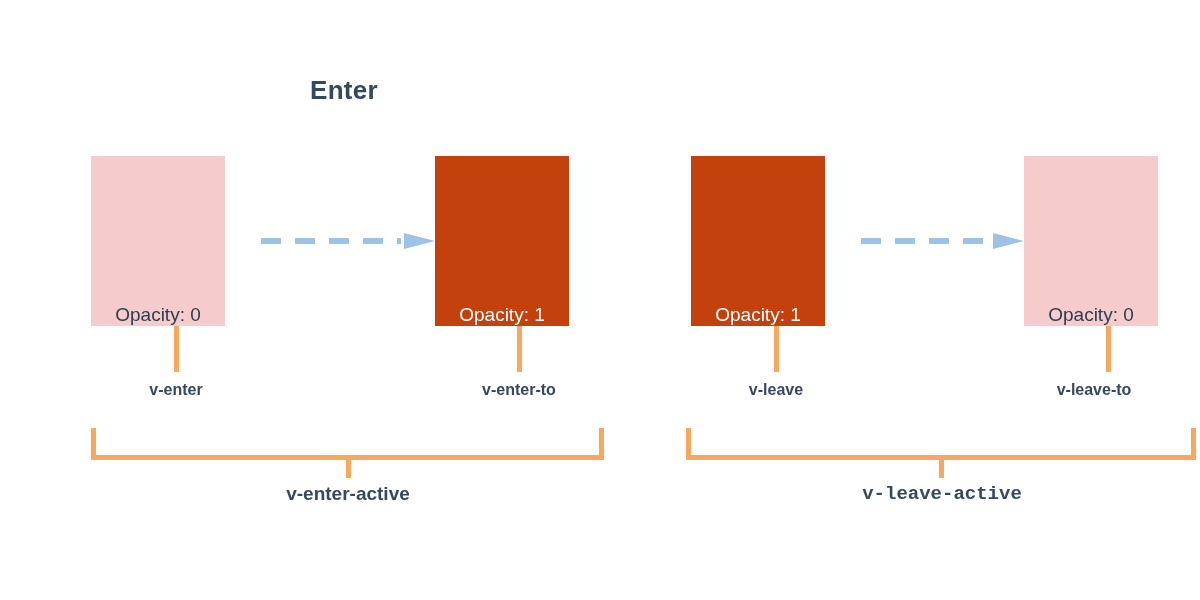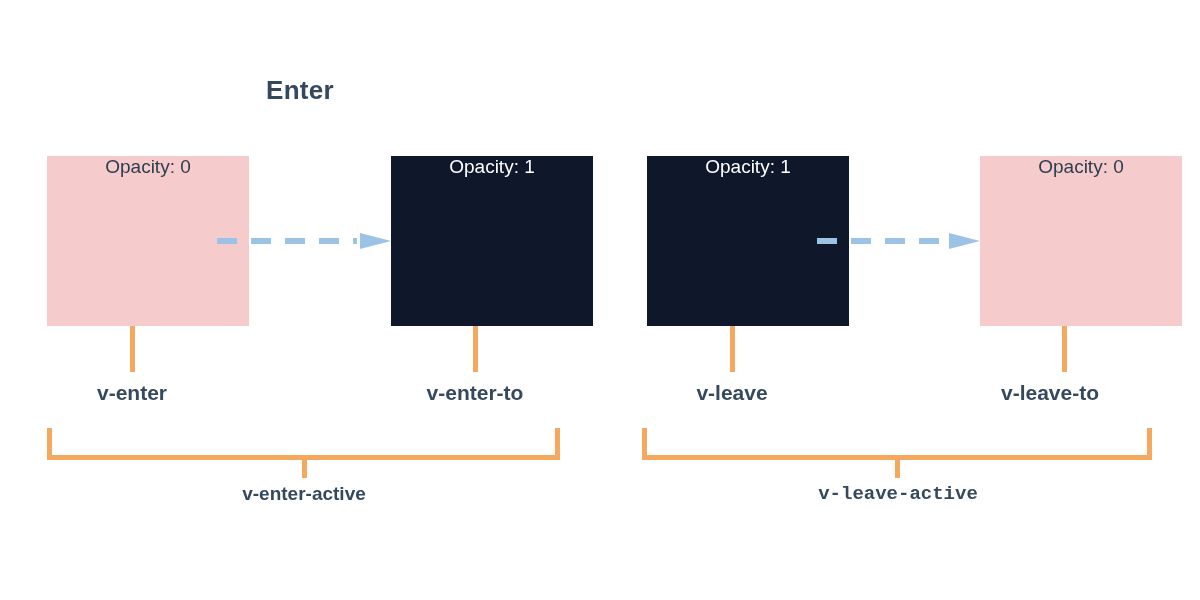--- a/index.html
+++ b/index.html
@@ -19,54 +19,55 @@
     width: 1200px;
     height: 600px;
   }
 
   
   .panel {
     position: absolute;
     top: 0;
     height: 600px;
     width: 600px;
+    margin-left: 44px;
   }
   .panel-enter { left: 0; }
   .panel-leave { left: 600px; }
 
   
   .panel-title {
     position: absolute;
     top: 75px;
     width: 100%;
     text-align: center;
     font-size: 26px;
     font-weight: bold;
     color: #35495e;
     letter-spacing: 0.3px;
   }
 
   
   .box {
     position: absolute;
     top: 156px;
-    width: 202px;
+    width: 134px;
     height: 170px;
     display: flex;
-    align-items: flex-start;
+    align-items: flex-end;
     justify-content: center;
     font-size: 19px;
     font-weight: normal;
   }
   .box-light {
     background: #f6cbcb;
     color: #2c3e50;
   }
   .box-dark {
-    background: #0f172a;
+    background: #c2410c;
     color: #ffffff;
   }
   .panel-enter .box-from { left: 47px; }
   .panel-enter .box-to   { left: 391px; }
   .panel-leave .box-from { left: 47px; }
   .panel-leave .box-to   { left: 380px; }
 
   
   .arrow-wrap {
     position: absolute;
@@ -87,21 +88,21 @@
   }
   .panel-enter .tick-from { left: 130px; }
   .panel-enter .tick-to   { left: 473px; }
   .panel-leave .tick-from { left: 130px; }
   .panel-leave .tick-to   { left: 462px; }
 
   
   .state-label {
     position: absolute;
     top: 381px;
-    font-size: 21px;
+    font-size: 16px;
     font-weight: bold;
     color: #35495e;
     transform: translateX(-50%);
     white-space: nowrap;
   }
   .panel-enter .state-label-from { left: 132px; }
   .panel-enter .state-label-to   { left: 475px; }
   .panel-leave .state-label-from { left: 132px; }
   .panel-leave .state-label-to   { left: 450px; }
 

